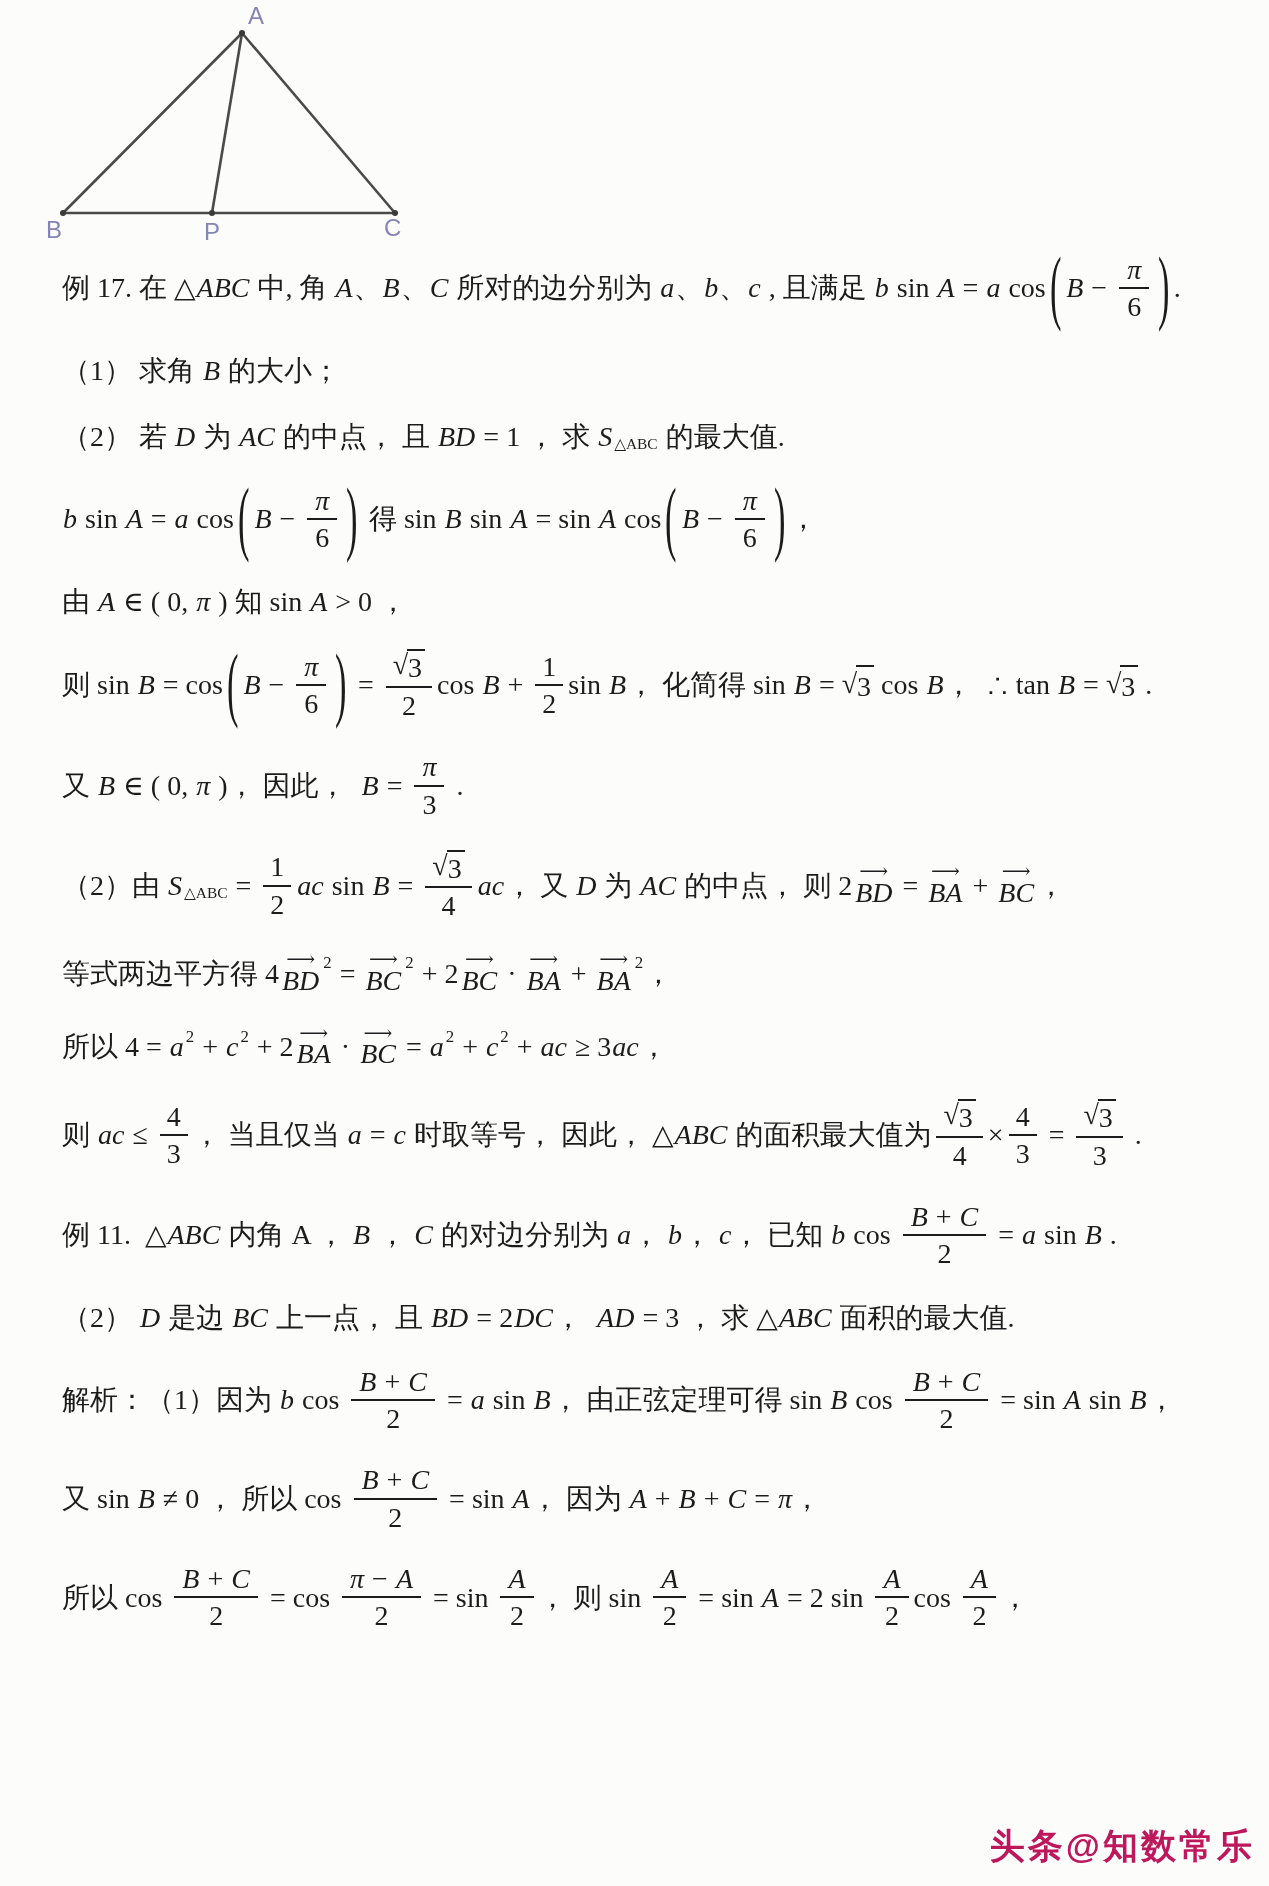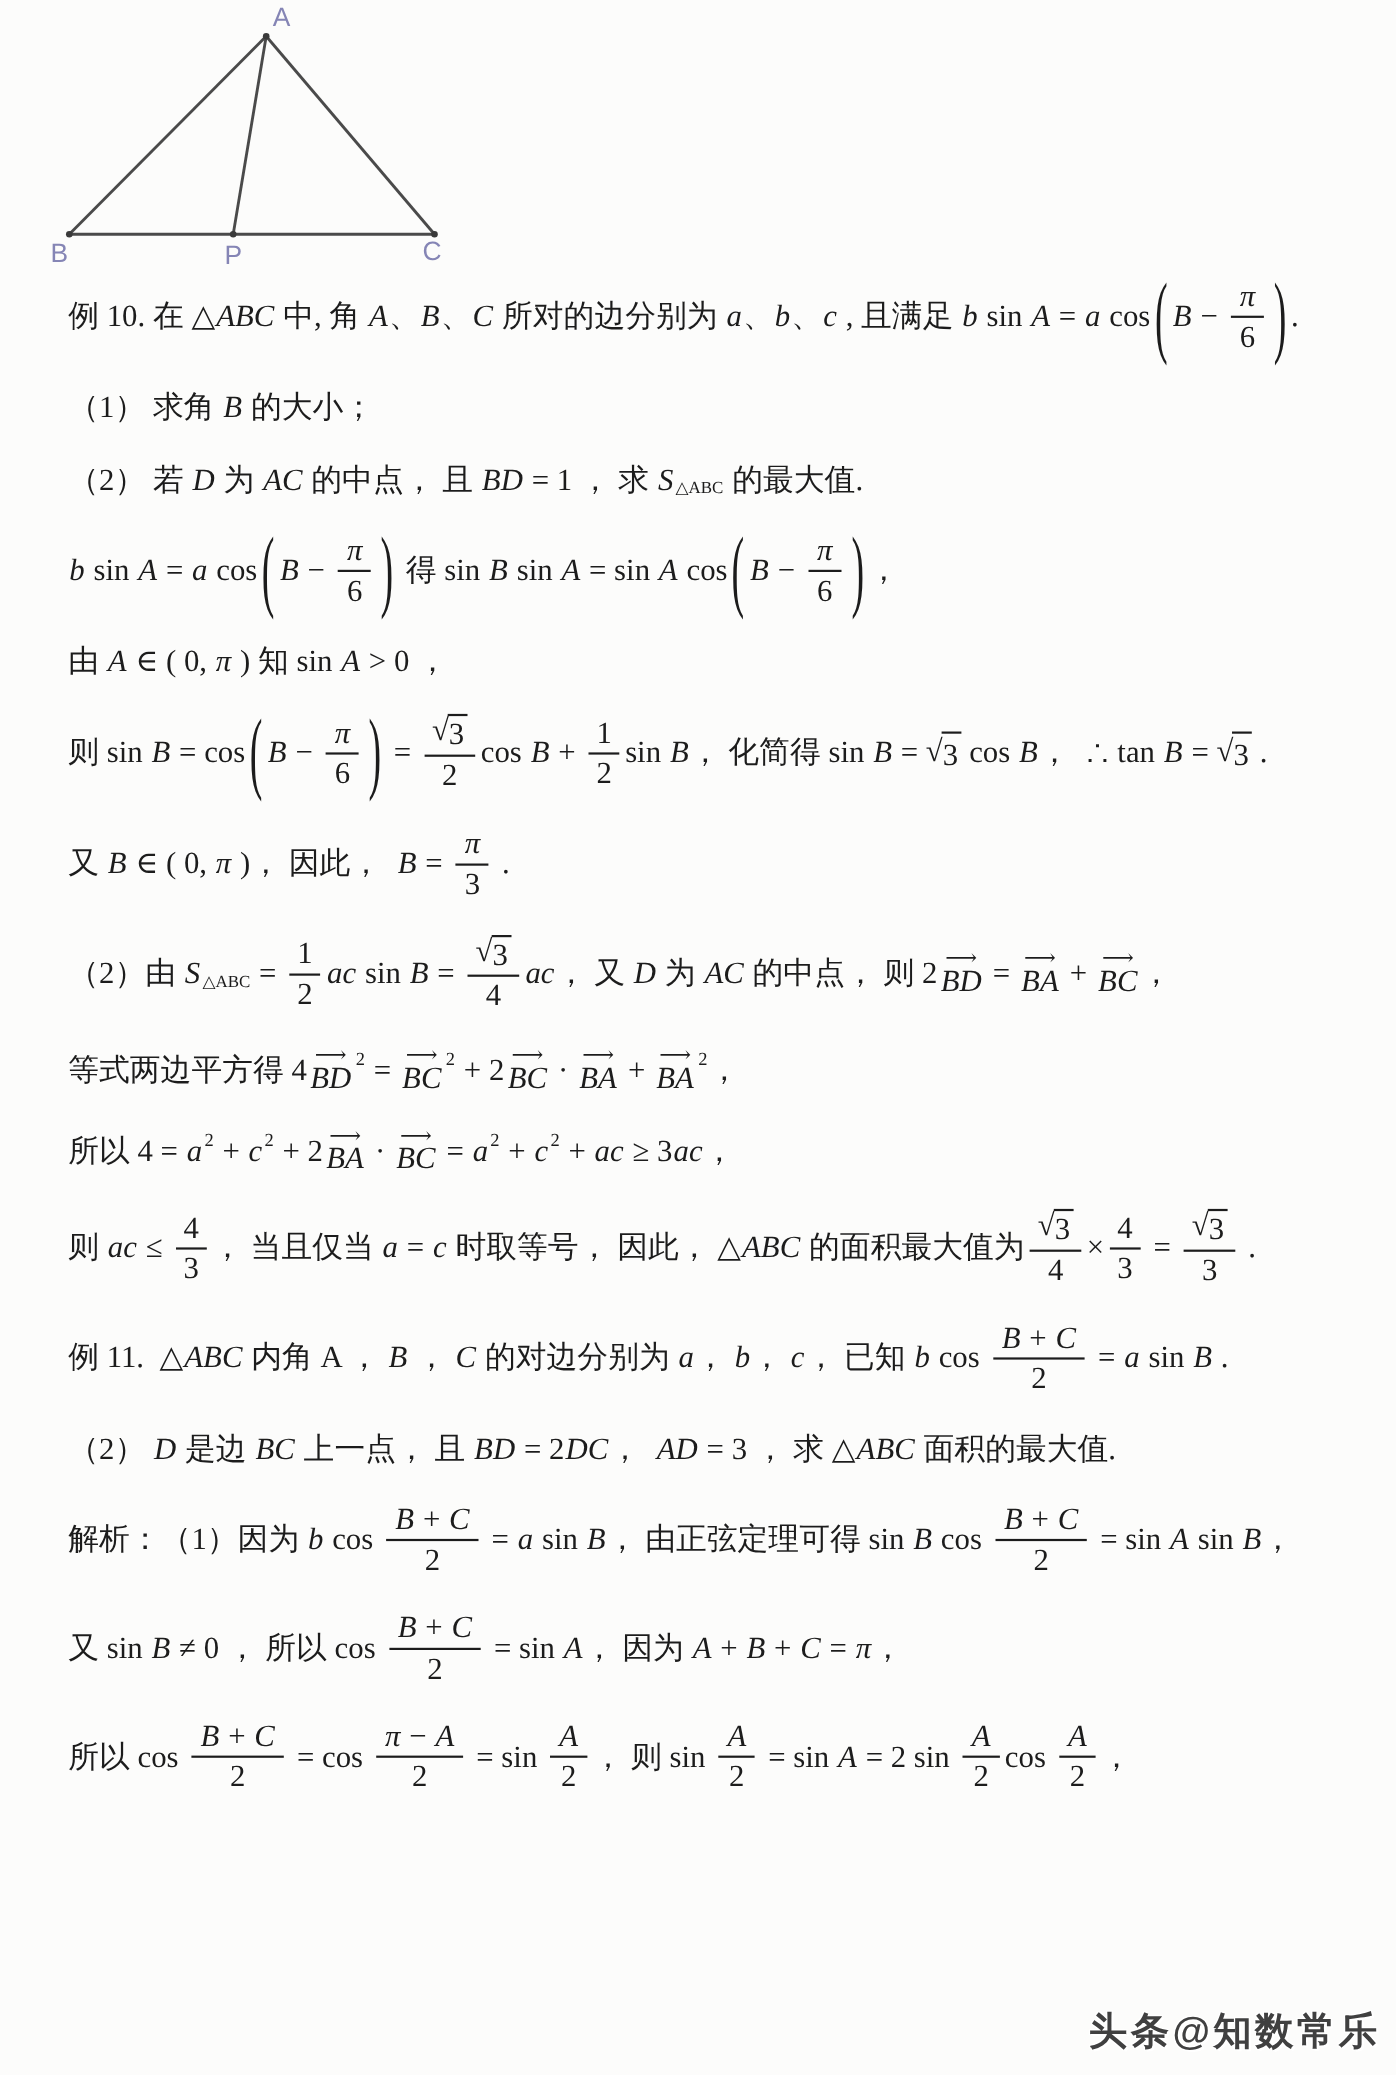--- a/index.html
+++ b/index.html
@@ -47,21 +47,21 @@
   .vec::before{
     content:"\27F6";
     position:absolute;left:0;right:0;top:-0.78em;
     font-size:.72em;font-style:normal;text-align:center;
   }
   
   #watermark{
     position:absolute;right:14px;bottom:16px;
     font-family:"Liberation Sans","DejaVu Sans",sans-serif;
     font-size:35px;font-weight:bold;letter-spacing:3px;
-    color:#404040;
+    color:#be185d;
     text-shadow:2px 2px 0 #ffffff,-1px -1px 0 #ffffff,1px -1px 0 #ffffff,-1px 1px 0 #ffffff;
   }
 </style>
 </head>
 <body>
 
 <div id="figure">
   <svg width="410" height="245" viewBox="0 0 410 245">
     <g stroke="#4a4a4a" stroke-width="2.6" fill="none">
       <line x1="224" y1="33" x2="45" y2="213"></line>
@@ -79,21 +79,21 @@
       <text x="230" y="24">A</text>
       <text x="28" y="238">B</text>
       <text x="186" y="240">P</text>
       <text x="366" y="236">C</text>
     </g>
   </svg>
 </div>
 
 <div id="lines">
     <div class="mline">
-      <span class="rm">例 10. 在 △</span>
+      <span class="rm">例 17. 在 △</span>
       <span class="mi">ABC</span>
       <span class="rm"> 中, 角 </span>
       <span class="mi">A</span>
       <span class="rm">、</span>
       <span class="mi">B</span>
       <span class="rm">、</span>
       <span class="mi">C</span>
       <span class="rm"> 所对的边分别为 </span>
       <span class="mi">a</span>
       <span class="rm">、</span>

